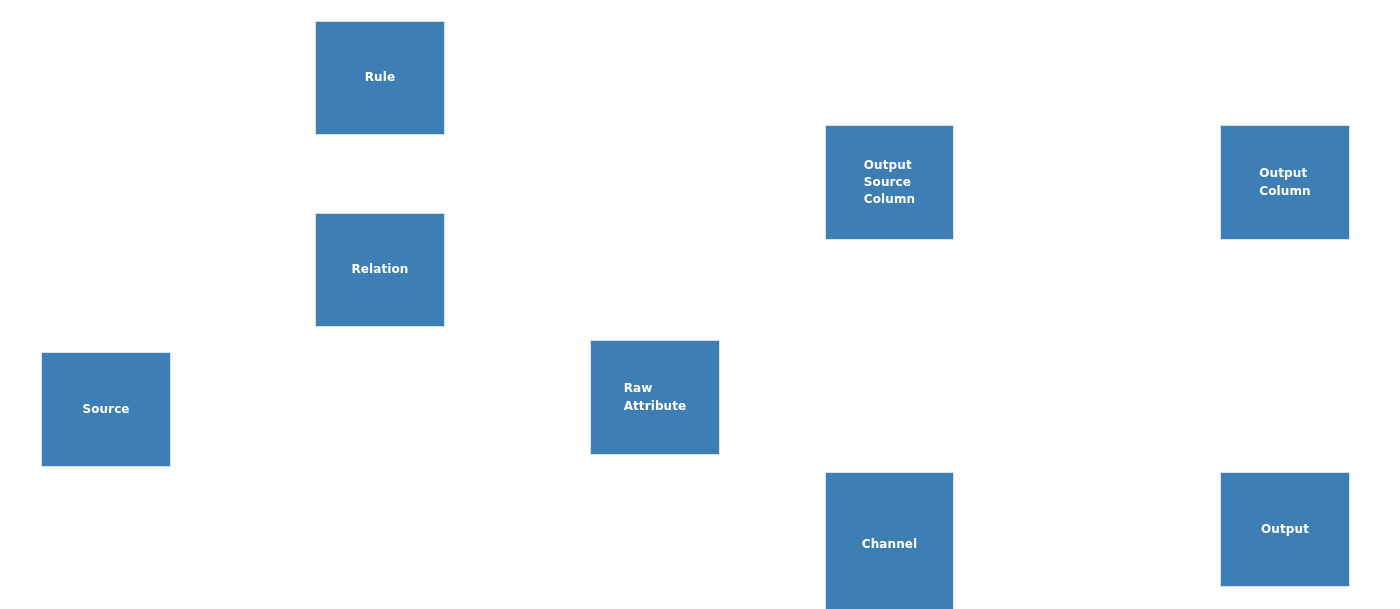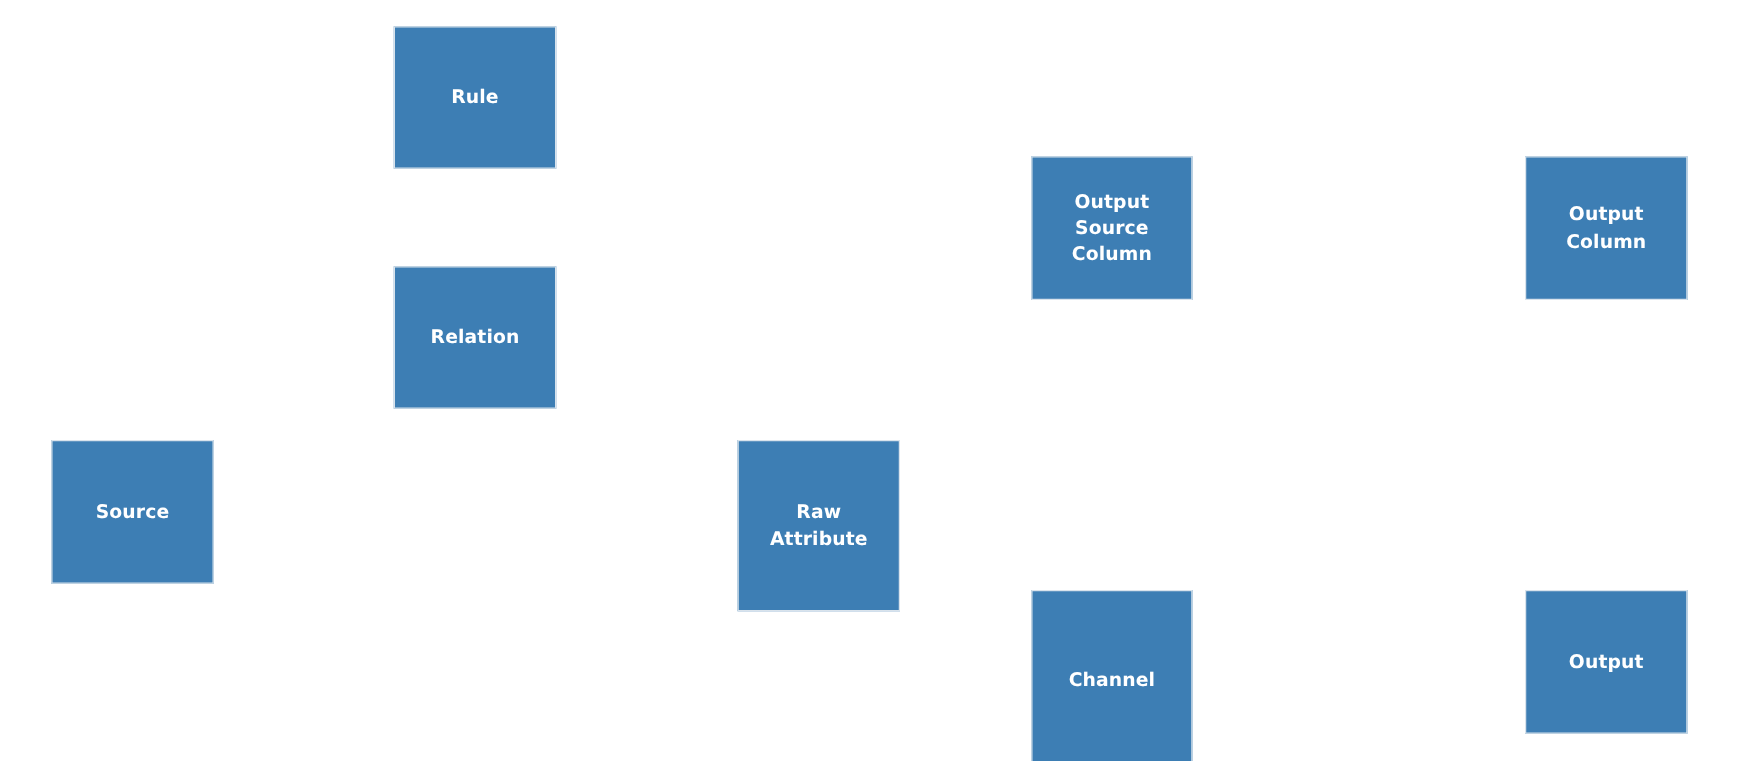--- a/index.html
+++ b/index.html
@@ -25,46 +25,46 @@
     border: 1px solid #d9e3ec;
     display: flex;
     align-items: center;
     justify-content: center;
     text-align: center;
     padding: 2px 4px;
   }
   .node-label {
     color: #ffffff;
     font-weight: bold;
-    font-size: 15px;
+    font-size: 12px;
     line-height: 1.42;
     letter-spacing: 0.1px;
     white-space: pre-line;
-    text-align: center;
+    text-align: left;
     font-family: "DejaVu Sans", "Liberation Sans", sans-serif;
   }
 </style>
 </head>
 <body>
 
 <div id="canvas">
 
   <div class="node" style="left:315px; top:21px; width:130px; height:114px;">
     <span class="node-label">Rule</span>
   </div>
 
   <div class="node" style="left:315px; top:213px; width:130px; height:114px;">
     <span class="node-label">Relation</span>
   </div>
 
   <div class="node" style="left:41px; top:352px; width:130px; height:115px;">
     <span class="node-label">Source</span>
   </div>
 
-  <div class="node" style="left:590px; top:352px; width:130px; height:137px;">
+  <div class="node" style="left:590px; top:340px; width:130px; height:115px;">
     <span class="node-label">Raw
 Attribute</span>
   </div>
 
   <div class="node" style="left:825px; top:125px; width:129px; height:115px;">
     <span class="node-label">Output
 Source
 Column</span>
   </div>
 

